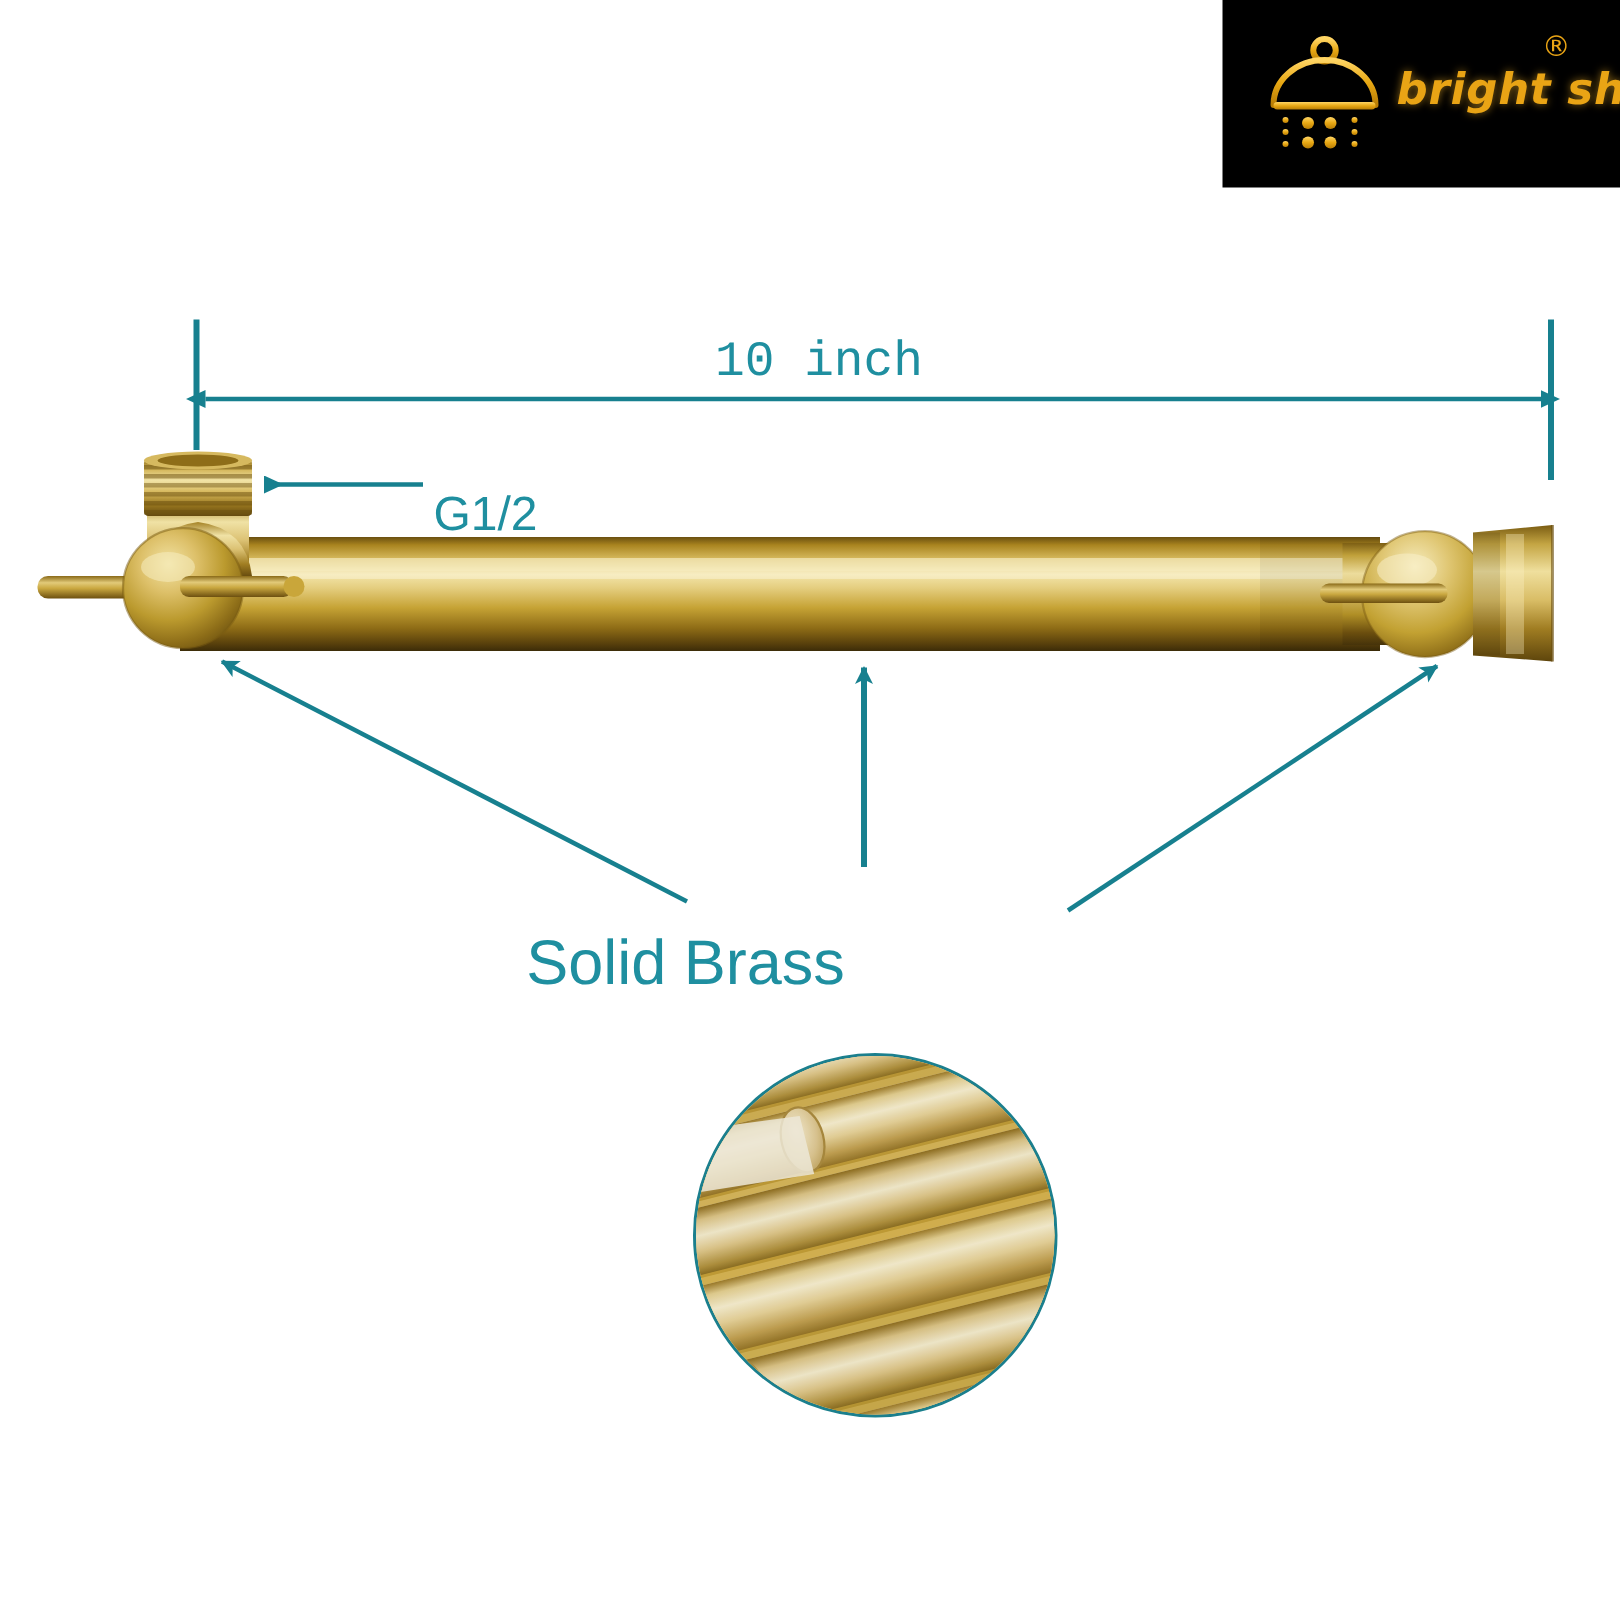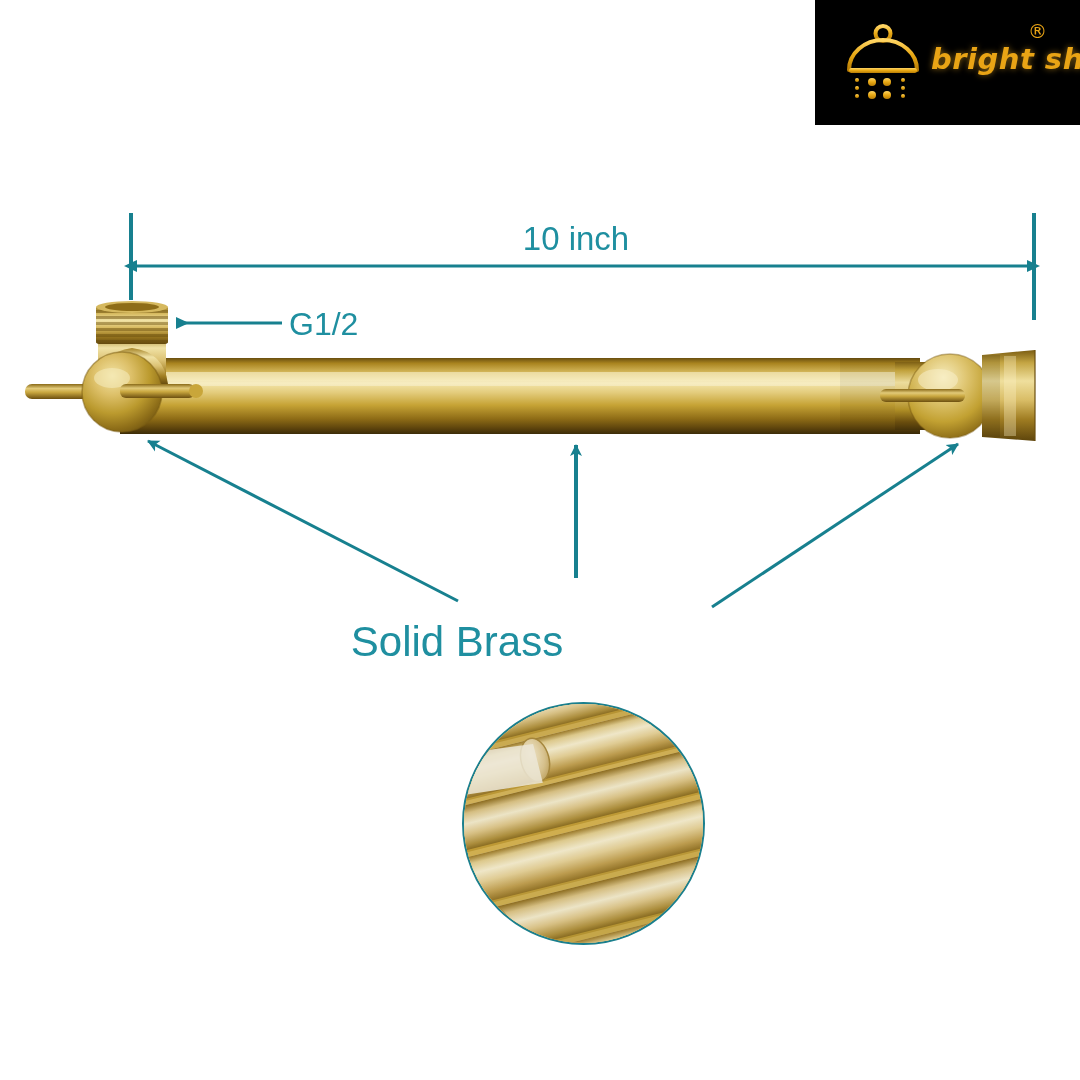--- a/index.html
+++ b/index.html
@@ -61,24 +61,24 @@
     font-family: "Liberation Sans", sans-serif;
     white-space: nowrap;
   }
   #dim-label {
     left: 0px;
     top: 220px;
     width: 1080px;
     text-align: center;
     font-size: 33px;
   }
-  #dim-label-inner { display: inline-block; position: relative; left: 36px; }
+  #dim-label-inner { display: inline-block; position: relative; left: 6px; font-family: Liberation Mono, monospace; }
   #thread-label {
     left: 289px;
-    top: 306px;
+    top: 324px;
     font-size: 32px;
   }
   #material-label {
     left: 0px;
     top: 618px;
     width: 888px;
     text-align: center;
     font-size: 42px;
   }
   #material-label-inner { display: inline-block; position: relative; left: 13px; }

